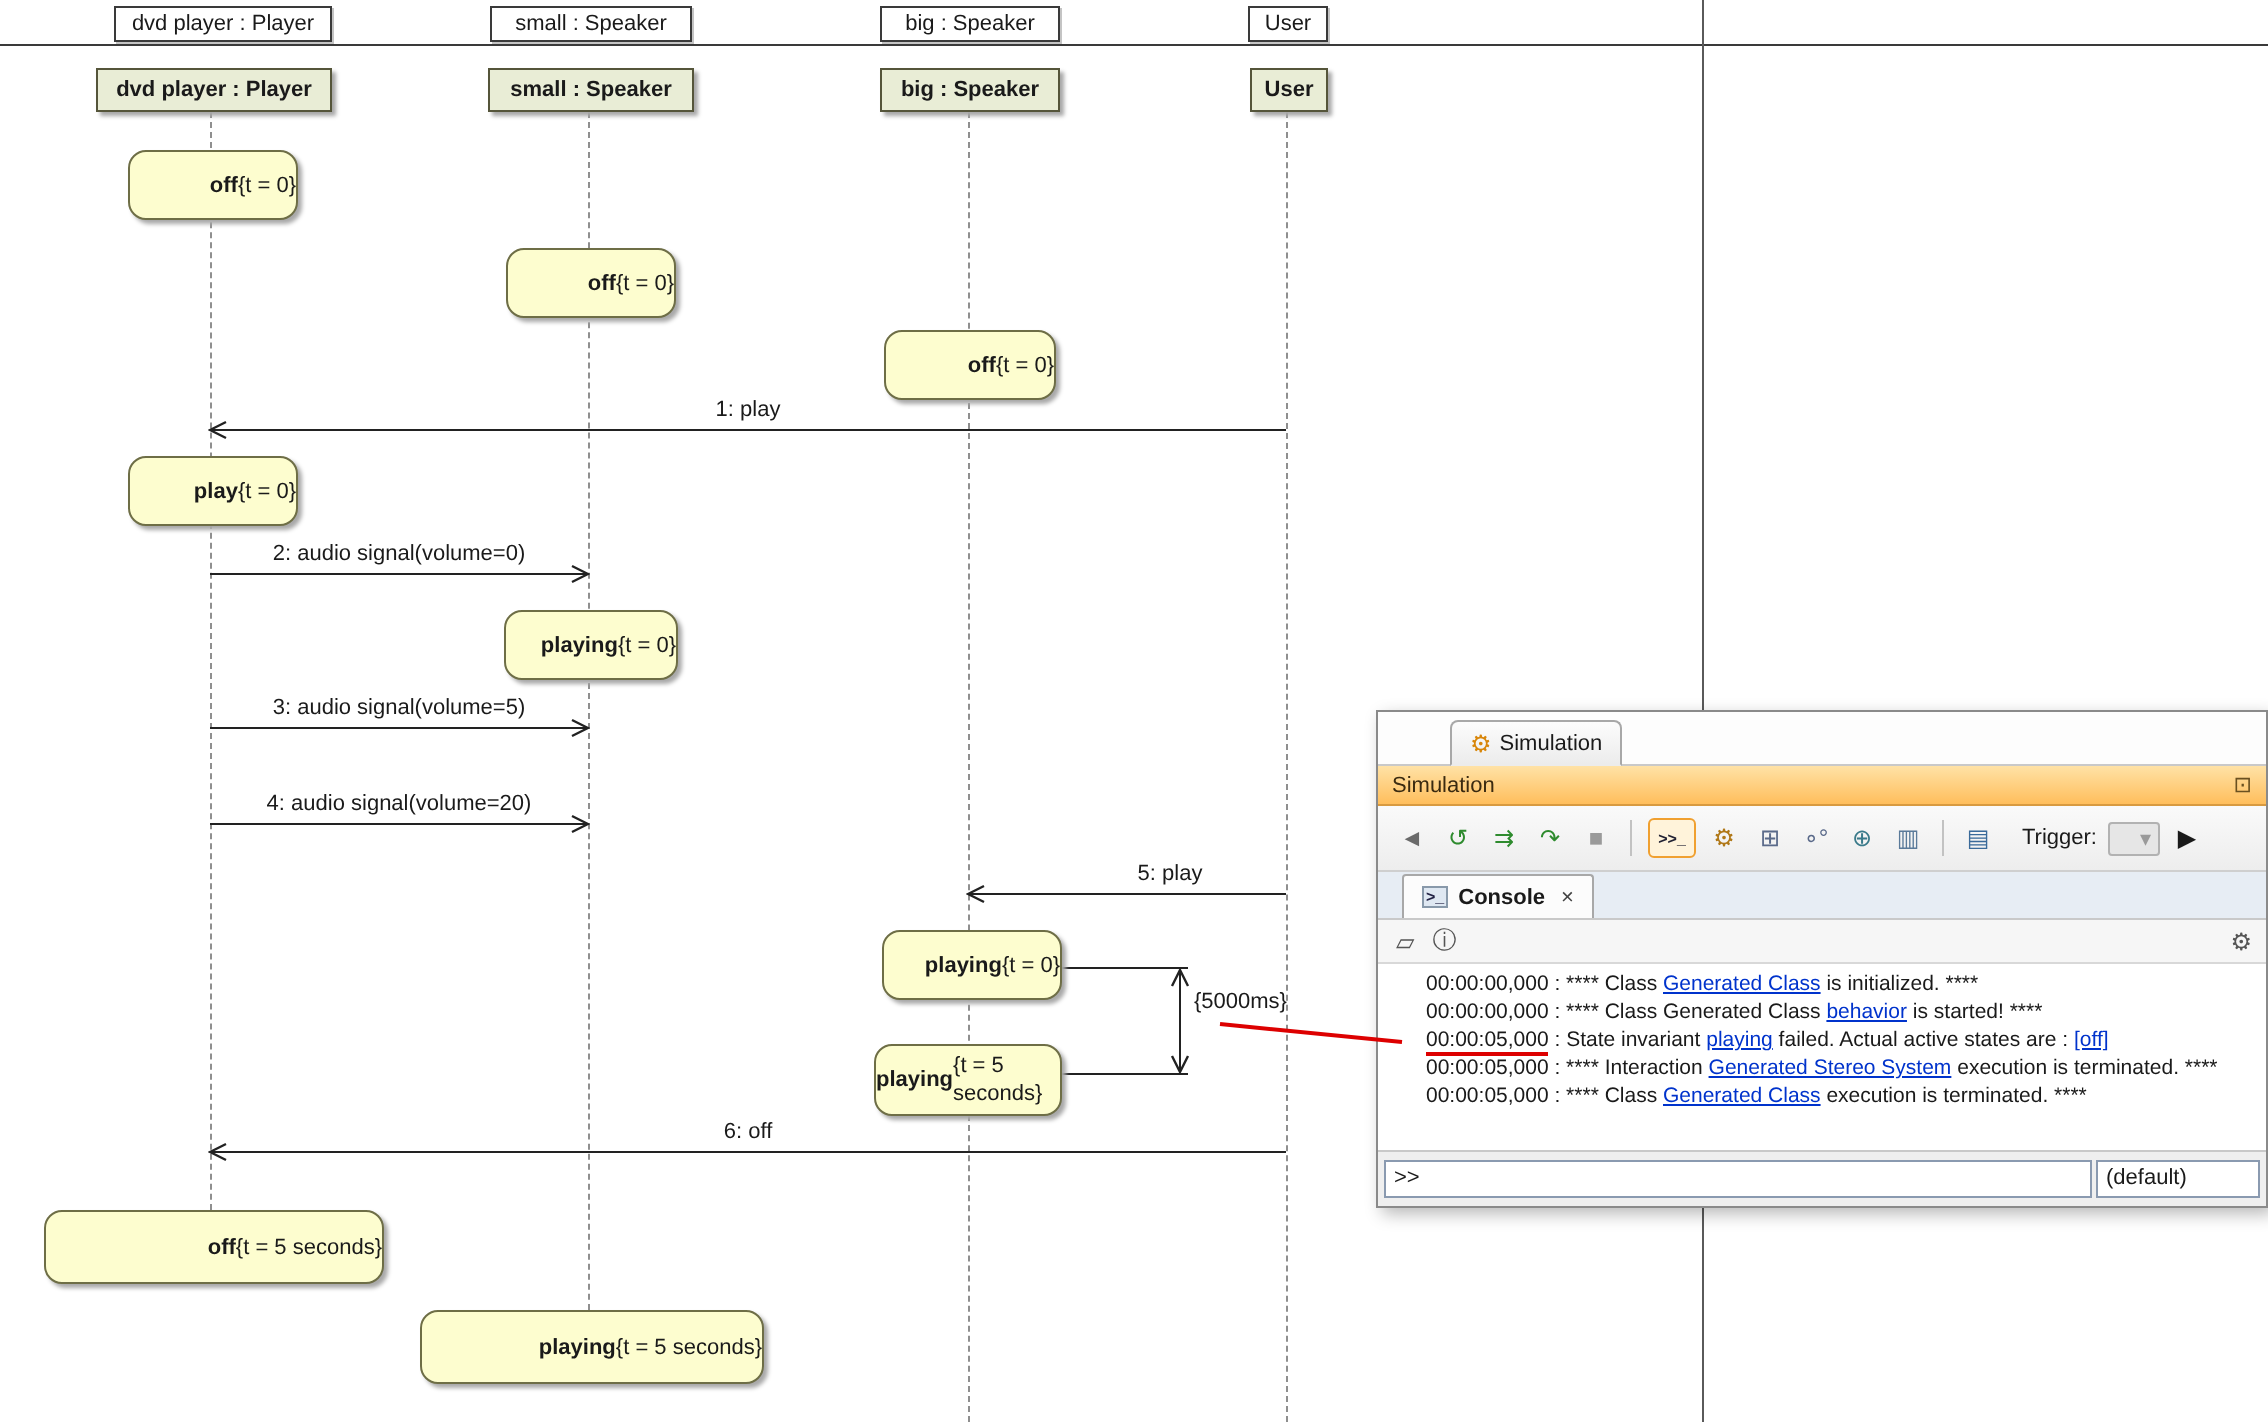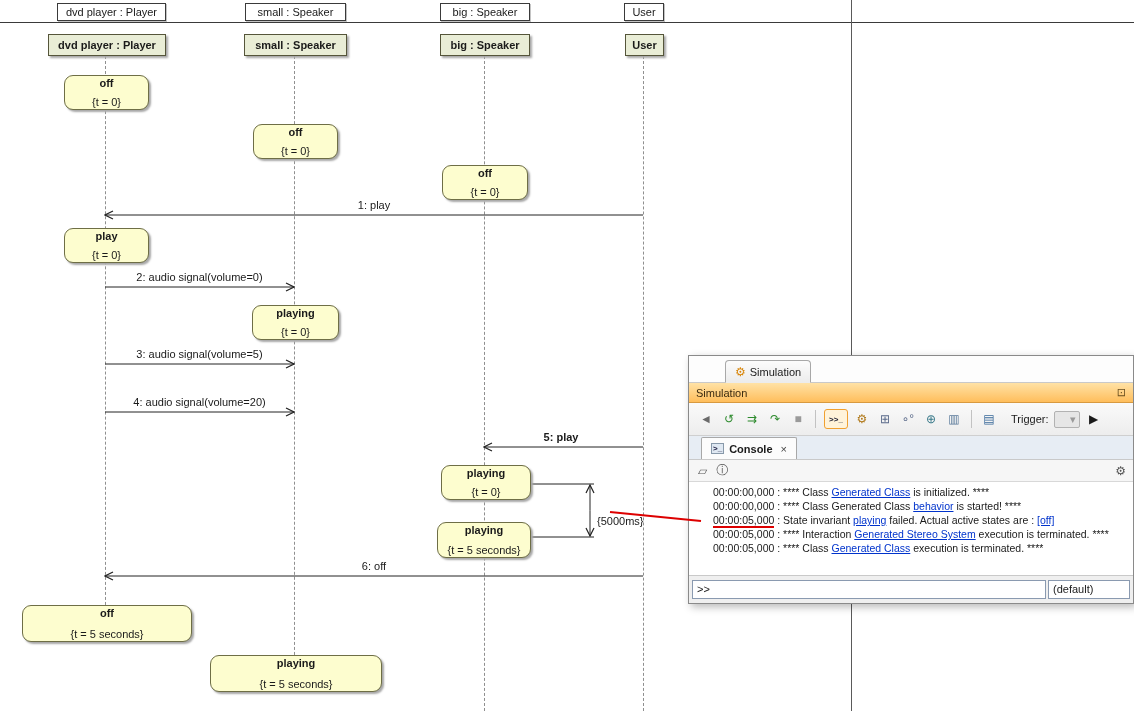--- a/index.html
+++ b/index.html
@@ -4,21 +4,21 @@
 <style>
   html,body{margin:0;padding:0;background:#fff;}
   .stage{position:relative;width:1134px;height:711px;background:#ffffff;font-family:"Liberation Sans",sans-serif;font-size:11px;color:#1a1a1a;overflow:hidden;}
   .topline{position:absolute;left:0;top:22px;width:1134px;border-top:1px solid #3a3a3a;}
   .frame-vline{position:absolute;left:851px;top:0;height:711px;border-left:1px solid #5a5a5a;}
   .header-box{position:absolute;top:3px;height:16px;line-height:16px;text-align:center;background:#fff;border:1px solid #3a3a3a;box-shadow:1px 1px 0 #c4c4c4;white-space:nowrap;}
   .lifeline{position:absolute;top:56px;border-left:1px dashed #8f8f8f;}
   .head-box{position:absolute;top:34px;height:20px;line-height:20px;text-align:center;font-weight:bold;background:#e9edd6;border:1px solid #55553a;box-shadow:2px 2px 2px #a8a8a8;white-space:nowrap;}
   #arrowSvg{position:absolute;left:0;top:0;pointer-events:none;}
   .msg-label{position:absolute;transform:translateX(-50%);white-space:nowrap;}
-  .state-box{position:absolute;background:#fdfdcf;border:1px solid #6e6e46;border-radius:9px;box-shadow:2px 2px 2px #a8a8a8;display:flex;flex-direction:column;align-items:center;justify-content:space-between;line-height:14px;}
+  .state-box{position:absolute;background:#fdfdcf;border:1px solid #6e6e46;border-radius:9px;box-shadow:2px 2px 2px #a8a8a8;display:flex;flex-direction:row;align-items:center;justify-content:flex-end;line-height:14px;}
   .state-name{font-weight:bold;}
   .duration-label{position:absolute;white-space:nowrap;}
   
   .simwin{position:absolute;left:688px;top:355px;width:446px;height:249px;box-sizing:border-box;border:1px solid #8a8a8a;background:#f4f4f4;box-shadow:3px 3px 8px rgba(0,0,0,.28);display:flex;flex-direction:column;z-index:10;}
   .sim-tabrow{flex:0 0 26px;position:relative;background:#fdfdfd;border-bottom:1px solid #c9c9c9;}
   .sim-tab{position:absolute;left:36px;bottom:-1px;height:23px;box-sizing:border-box;padding:0 9px;display:flex;align-items:center;gap:4px;background:linear-gradient(#fcfcfc,#ececec);border:1px solid #a8a8a8;border-bottom:1px solid #ececec;border-radius:4px 4px 0 0;}
   .sim-tab-icon{color:#d8860a;font-size:12px;}
   .sim-titlebar{flex:0 0 19px;display:flex;align-items:center;padding:0 7px;background:linear-gradient(180deg,#ffe2a6,#ffbe5c);border-bottom:1px solid #d89a40;}
   .sim-title-text{flex:1;color:#3a2a10;}
   .titlebar-icon{font-size:11px;color:#6a5020;}
@@ -127,25 +127,25 @@
       <div class="state-box" style="left: 210px; top: 655px; width: 170px; height: 35px;">
         <div class="state-name">playing</div>
         <div>{t = 5 seconds}</div>
       </div>
     </div>
   <div id="labelLayer">
       <div class="msg-label" style="left: 374px; top: 199px;">1: play</div>
       <div class="msg-label" style="left: 199.5px; top: 271px;">2: audio signal(volume=0)</div>
       <div class="msg-label" style="left: 199.5px; top: 348px;">3: audio signal(volume=5)</div>
       <div class="msg-label" style="left: 199.5px; top: 396px;">4: audio signal(volume=20)</div>
-      <div class="msg-label" style="left: 561px; top: 431px; font-weight: bold;">5: play</div>
+      <div class="msg-label" style="left: 585px; top: 431px;">5: play</div>
       <div class="msg-label" style="left: 374px; top: 560px;">6: off</div>
     </div>
 
-  <div class="duration-label" style="left:597px;top:515px;">{5000ms}</div>
+  <div class="duration-label" style="left:597px;top:495px;">{5000ms}</div>
 
   <div class="simwin">
     <div class="sim-tabrow">
       <div class="sim-tab">
         <span class="sim-tab-icon">⚙</span>
         <span>Simulation</span>
       </div>
     </div>
     <div class="sim-titlebar">
       <span class="sim-title-text">Simulation</span>

